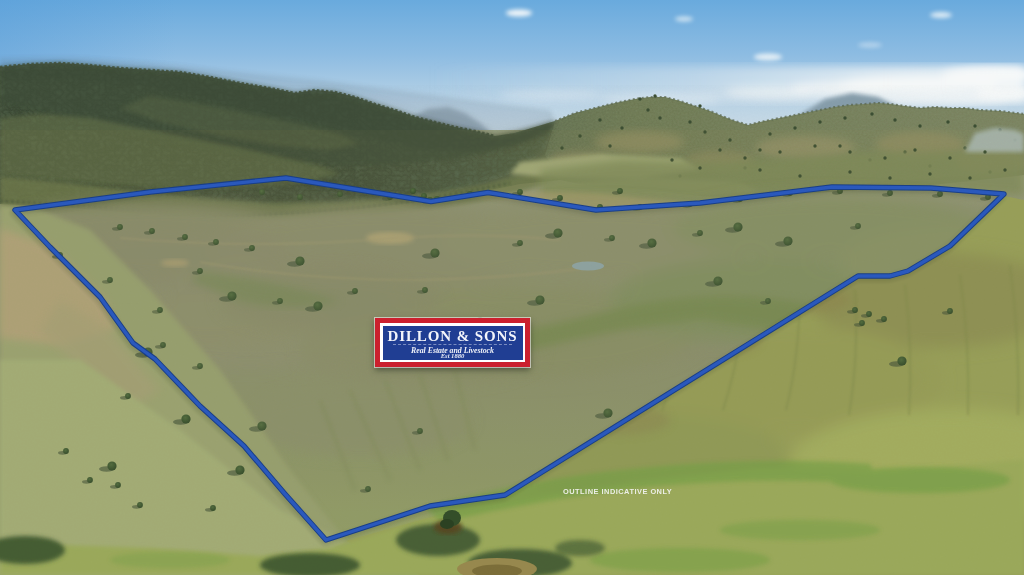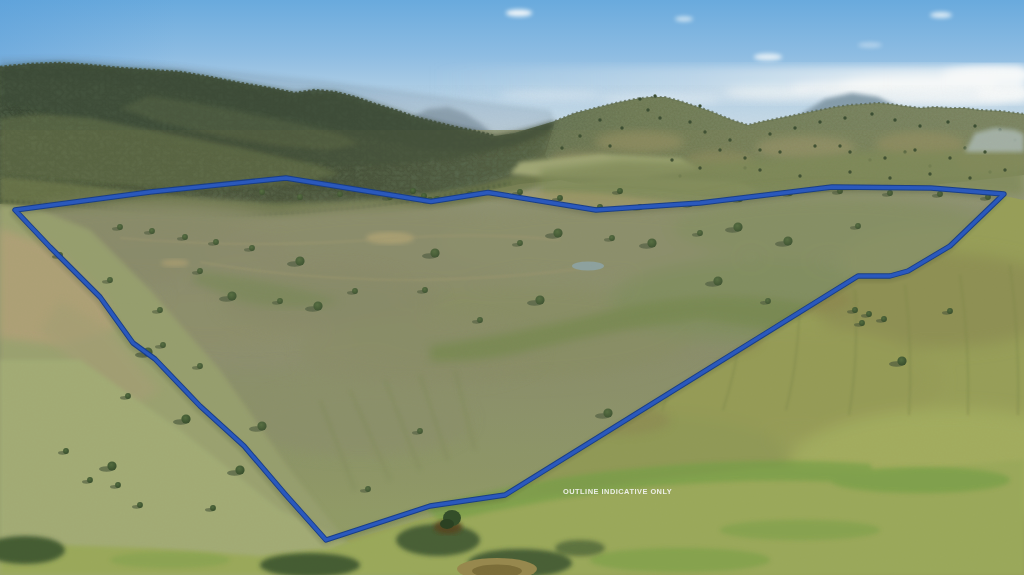--- a/index.html
+++ b/index.html
@@ -423,13 +423,25 @@
 
 <path d="M15,210 L150,192 286,178 431,201.5 488,192.5 596,210 700,203 832,187 931,188 1004,194 950,246 908,271 890,276 858,276 505,495 430,506 326,540 285,494 244,446 200,406 155,359 133,343 100,297 50,247 Z" fill="none" stroke="#2356c4" stroke-width="3.4" stroke-linejoin="round"></path>
 
 <rect x="0" y="130" width="1024" height="445" fill="#a8a050" opacity="0.05"></rect>
 
 <rect x="0" y="130" width="1024" height="445" filter="url(#grain)" opacity="0.08" style="mix-blend-mode:multiply"></rect>
 
 <text x="563" y="494" font-family="Liberation Sans, sans-serif" font-size="7.4" font-weight="bold" fill="#eceee6" letter-spacing="0.5">OUTLINE INDICATIVE ONLY</text>
 </svg>
 
+<div style="position:absolute;left:375px;top:318px;width:155px;height:49px;background:#cb202e;box-shadow:0 0 0 1px rgba(255,255,255,0.55), 0 3px 6px rgba(20,30,20,0.5);">
+  <div style="position:absolute;left:5px;top:5px;right:5px;bottom:5px;background:#ffffff;"></div>
+  <div style="position:absolute;left:7.5px;top:7.5px;right:7.5px;bottom:7.5px;background:#203e93;"></div>
+
+  <div style="position:absolute;left:0;top:11px;width:100%;text-align:center;font-family:'Liberation Serif',serif;font-weight:bold;color:#f3f5fb;font-size:15px;letter-spacing:0.9px;line-height:1;">DILLON &amp; SONS</div>
+
+  <div style="position:absolute;left:18px;right:18px;top:25.5px;border-top:1px dashed rgba(230,236,248,0.45);"></div>
+
+  <div style="position:absolute;left:0;top:28.5px;width:100%;text-align:center;font-family:'Liberation Serif',serif;font-style:italic;font-weight:bold;color:#eef1f8;font-size:7.8px;line-height:1;">Real Estate and Livestock</div>
+
+  <div style="position:absolute;left:0;top:35.2px;width:100%;text-align:center;font-family:'Liberation Serif',serif;font-style:italic;font-weight:bold;color:#e8ecf6;font-size:6.6px;line-height:1;">Est 1880</div>
 </div>
+</div>
 
 </body></html>

